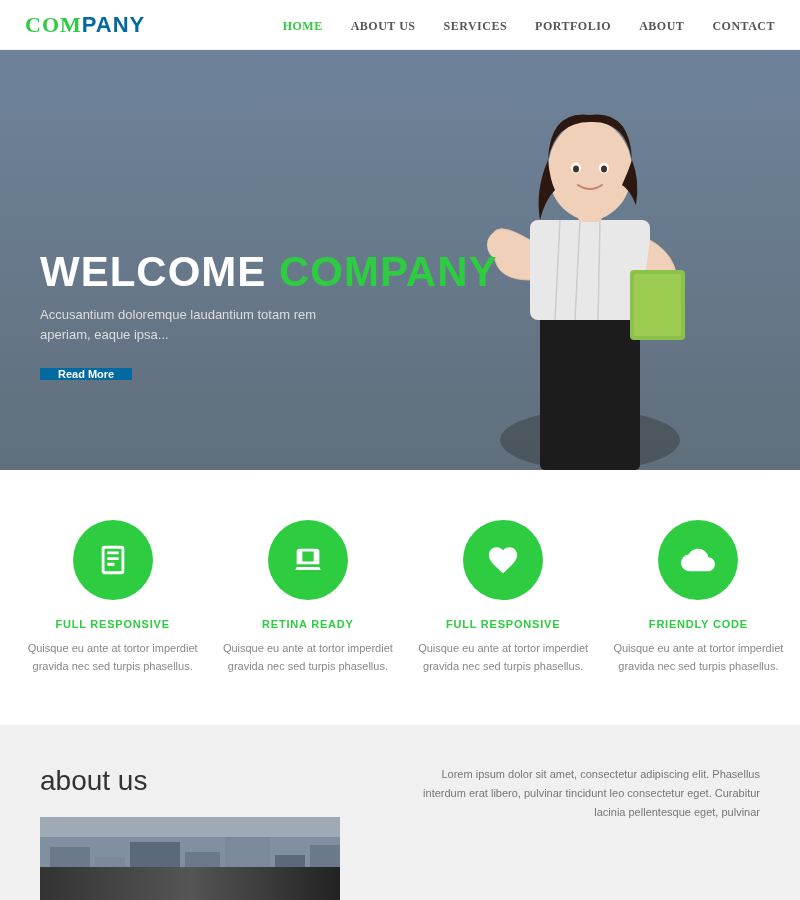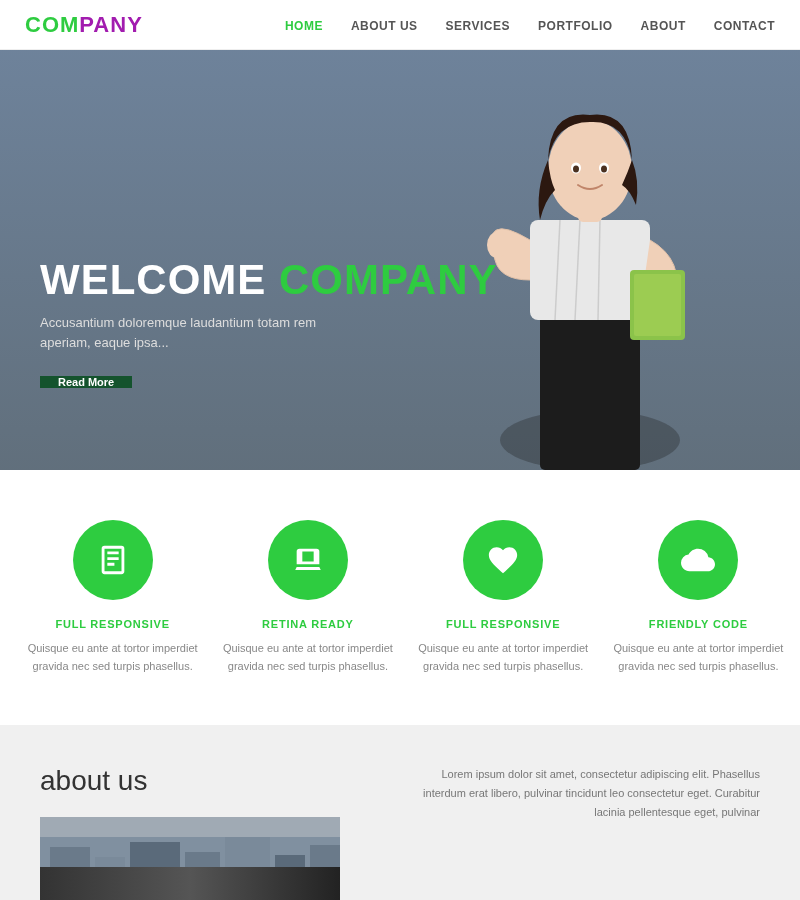--- a/index.html
+++ b/index.html
@@ -13,33 +13,34 @@
       background: #fff;
       padding: 0 25px;
       border-bottom: 1px solid #eee;
     }
     .logo {
       font-size: 22px;
       font-weight: bold;
       letter-spacing: 1px;
       margin-right: auto;
     }
-    .logo-com { color: #2ecc40; }
-    .logo-rest { color: #a21caf; }
+    .logo-com { color: #2ecc40; font-family: Liberation Serif, serif; }
+    .logo-rest { color: #0369a1; }
     .nav-links {
       display: flex;
       gap: 28px;
       list-style: none;
     }
     .nav-links li a {
       text-decoration: none;
       font-size: 12px;
       font-weight: 600;
       letter-spacing: 0.5px;
       color: #555;
+      font-family: Liberation Serif, serif;
     }
     .nav-links li.active a { color: #2ecc40; }
 
     
     .hero {
       position: relative;
       width: 800px;
       height: 420px;
       overflow: hidden;
       display: flex;
@@ -79,21 +80,21 @@
     .hero-person-container {
       position: absolute;
       right: 60px;
       bottom: 0;
       width: 300px;
       height: 410px;
     }
 
     .hero-content {
       position: absolute;
-      bottom: 80px;
+      bottom: 88px;
       left: 40px;
       color: #fff;
       z-index: 10;
     }
     .hero-title {
       font-size: 42px;
       font-weight: 900;
       letter-spacing: 1px;
       line-height: 1.1;
       margin-bottom: 10px;
@@ -103,21 +104,21 @@
     .hero-subtitle {
       font-size: 13px;
       color: #ddd;
       max-width: 320px;
       line-height: 1.5;
       margin-bottom: 20px;
     }
     .hero-btn {
       display: inline-block;
       padding: 0 18px;
-      background: #14532d;
+      background: #0369a1;
       color: #fff;
       font-size: 11px;
       font-weight: 600;
       border: none;
       cursor: pointer;
       text-transform: capitalize;
     }
 
     
     .features {

